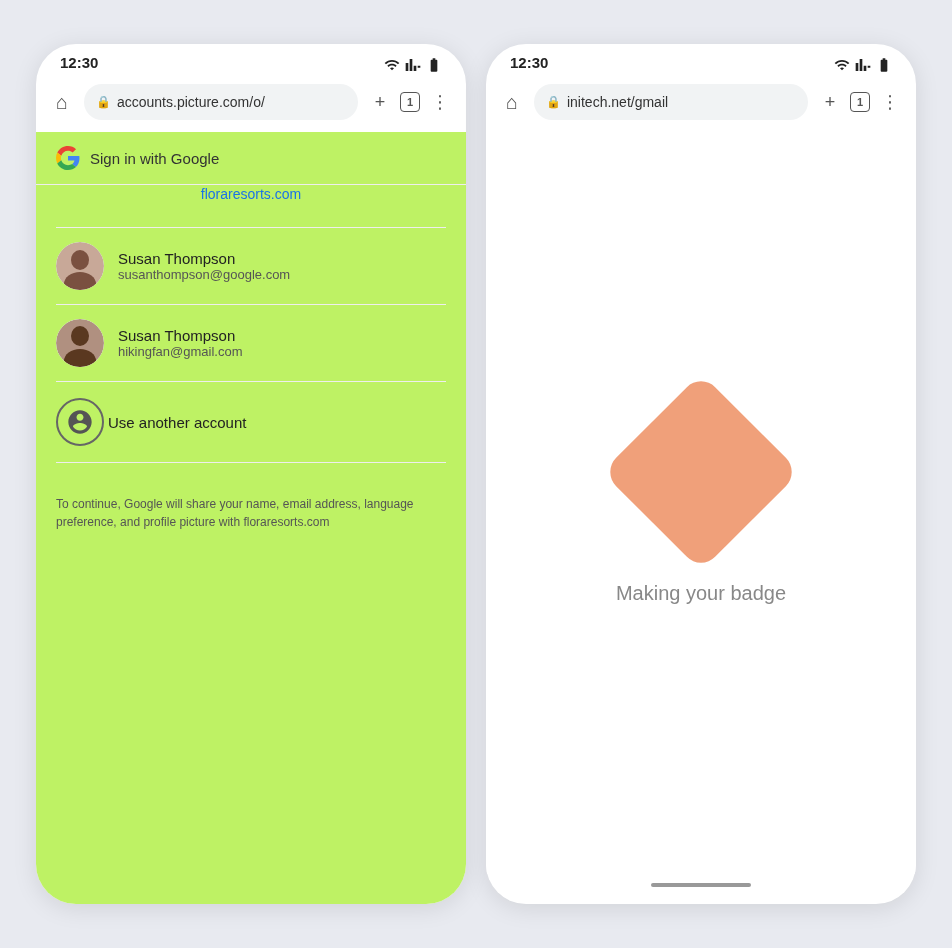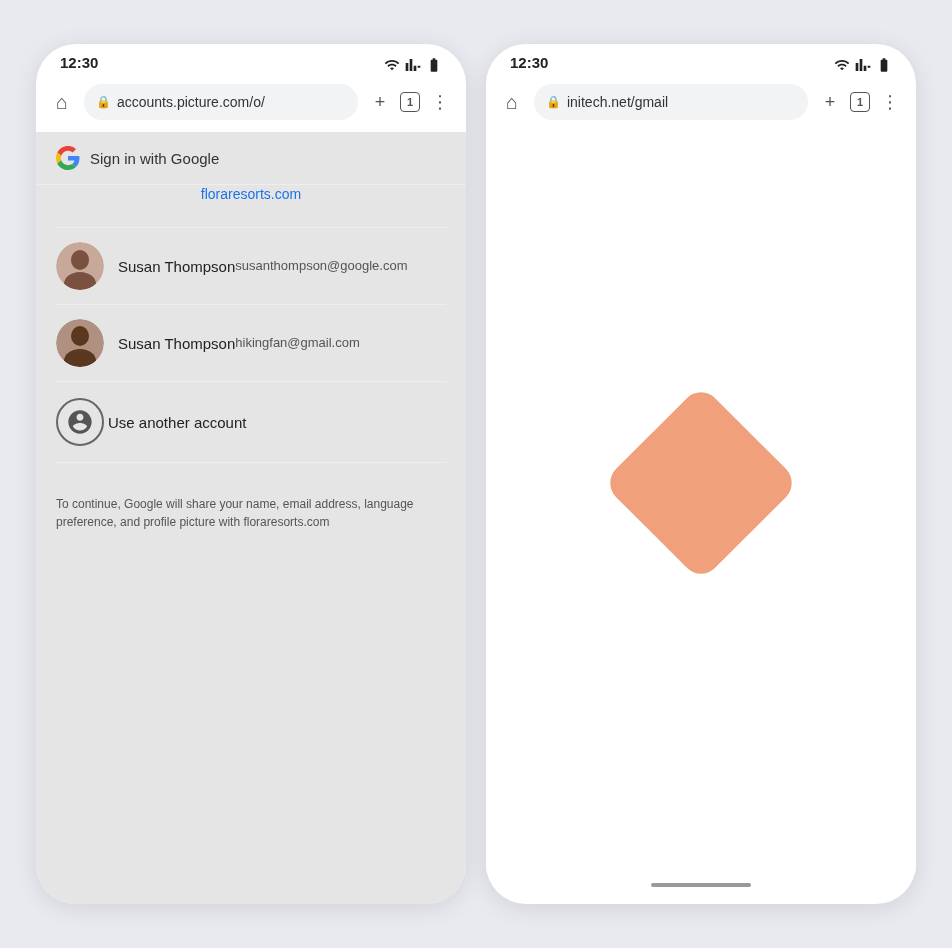--- a/index.html
+++ b/index.html
@@ -111,21 +111,21 @@
       justify-content: center;
       font-size: 11px;
       font-weight: 600;
       color: #555;
     }
 
     
     .page-content {
       flex: 1;
       overflow-y: auto;
-      background: #e5e5e5;
+      background: #bef264;
     }
 
     
     .google-header {
       display: flex;
       align-items: center;
       gap: 10px;
       padding: 14px 20px;
       border-bottom: 1px solid #eee;
     }
@@ -188,21 +188,21 @@
       justify-content: center;
     }
     
     .avatar-svg {
       width: 48px;
       height: 48px;
       border-radius: 50%;
     }
     .account-info {
       display: flex;
-      flex-direction: row;
+      flex-direction: column;
     }
     .account-name {
       font-size: 15px;
       font-weight: 500;
       color: #222;
     }
     .account-email {
       font-size: 13px;
       color: #555;
     }
@@ -400,18 +400,19 @@
       <div class="browser-actions">
         <div class="browser-action-btn">+</div>
         <div class="tab-count-box">1</div>
         <div class="browser-action-btn">⋮</div>
       </div>
     </div>
   </div>
 
   <div class="right-phone-content">
     <div class="badge-diamond"></div>
+    <span class="making-badge-text">Making your badge</span>
   </div>
 
   <div class="bottom-bar">
     <div class="home-indicator"></div>
   </div>
 </div>
 
 </body></html>

